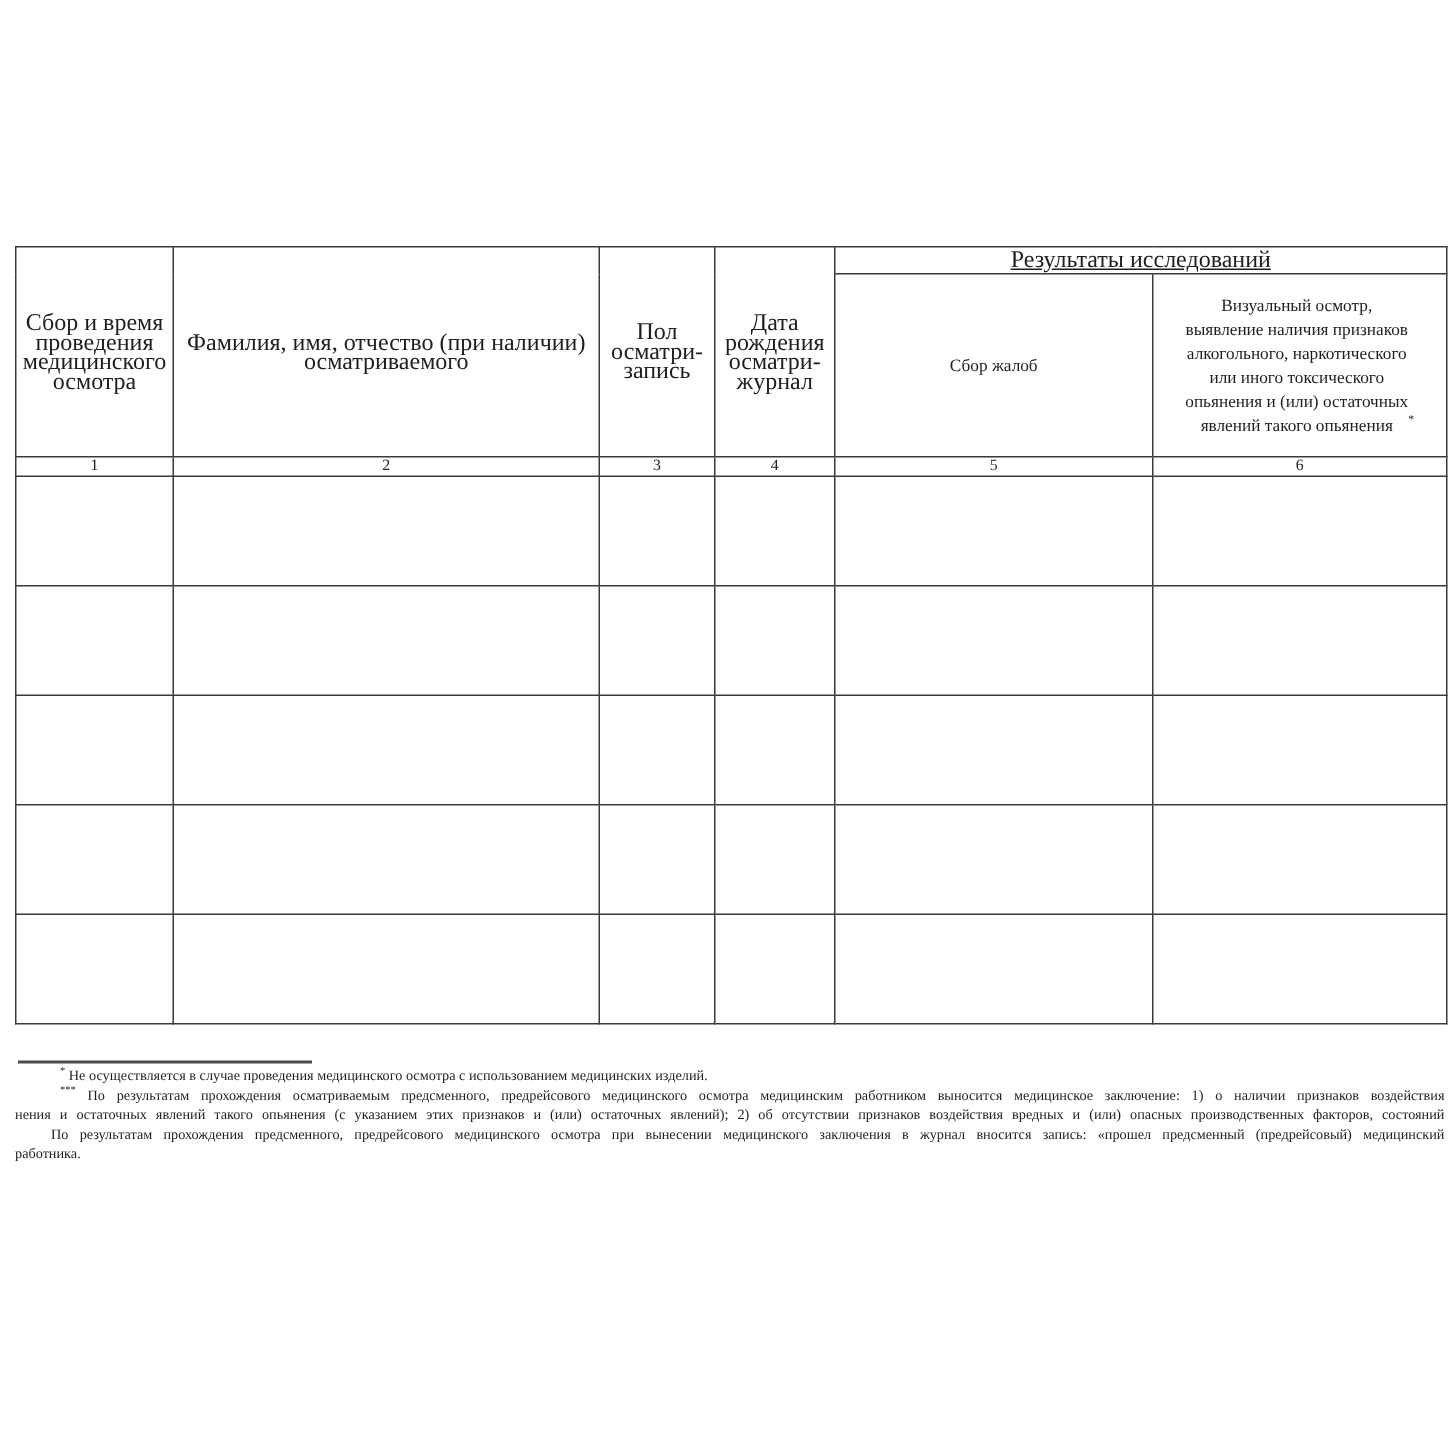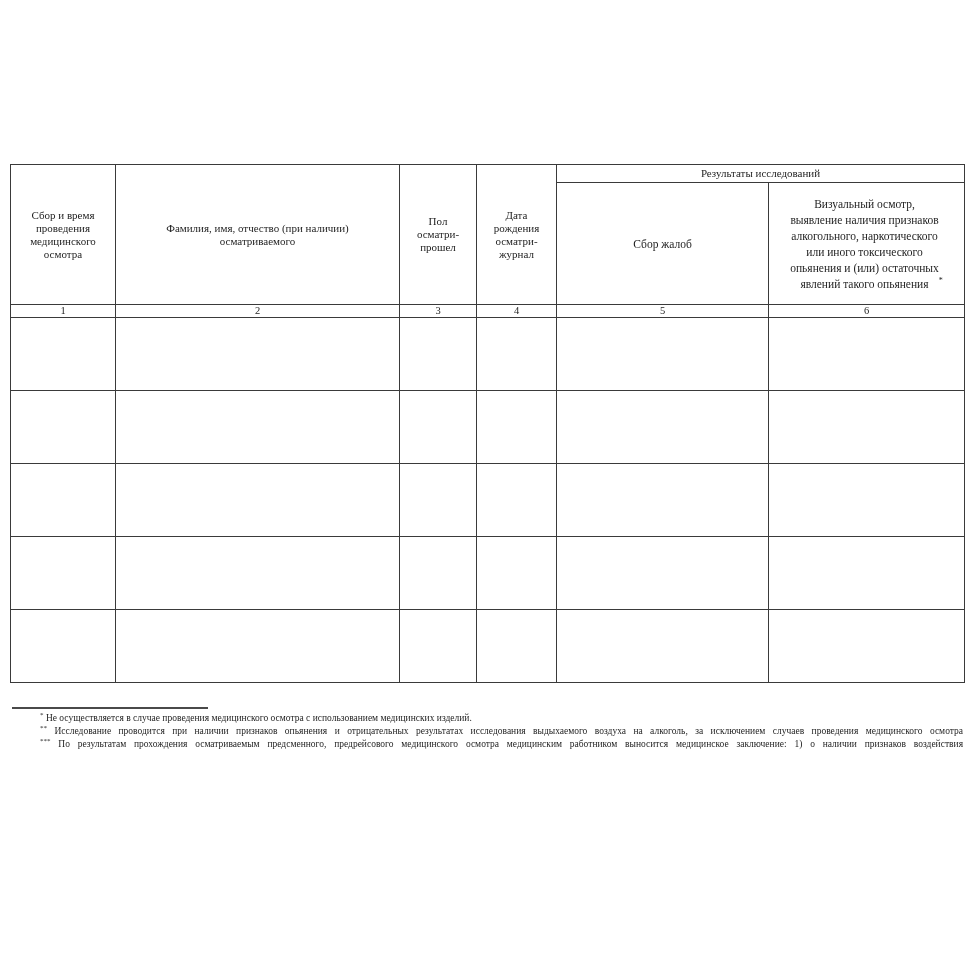--- a/index.html
+++ b/index.html
@@ -24,21 +24,21 @@
   }
   table.doc-table th, table.doc-table td{
     border:1px solid var(--border);
     padding:0;
     font-weight:normal;
     text-align:center;
     vertical-align:middle;
     background:var(--bg);
   }
   tr.group-row{height:18px;}
-  tr.group-row th{font-size:11px;line-height:13px;}
+  tr.group-row th{font-size:16px;line-height:13px;text-decoration:underline;}
   tr.header-row{height:122px;}
   th.hdr{font-size:11.5px;line-height:16px;}
   th.hdr .hdr-text{white-space:pre-line;display:inline-block;}
   tr.num-row{height:13px;}
   tr.num-row td{font-size:10.5px;line-height:12px;}
   tr.body-row{height:73px;}
   sup.hdr-sup{font-size:8px;line-height:0;}
   .fn-rule{
     position:absolute;left:12px;top:707px;
     width:196px;height:0;
@@ -77,21 +77,21 @@
 медицинского
 осмотра</span>
         </th>
         <th class="hdr" rowspan="2">
           <span class="hdr-text">Фамилия, имя, отчество (при наличии)
 осматриваемого</span>
         </th>
         <th class="hdr" rowspan="2">
           <span class="hdr-text">Пол
 осматри-
-прошел</span>
+запись</span>
         </th>
         <th class="hdr" rowspan="2">
           <span class="hdr-text">Дата
 рождения
 осматри-
 журнал</span>
         </th>
         <th colspan="2">Результаты исследований</th>
       </tr>
       <tr class="header-row">
@@ -155,17 +155,19 @@
           <td></td>
           <td></td>
       </tr>
     </tbody>
   </table>
 
   <div class="fn-rule"></div>
 
   <div class="footnotes">
     <div class="fn-line ind"><sup class="fn-sup">*</sup> <span>Не осуществляется в случае проведения медицинского осмотра с использованием медицинских изделий.</span></div>
-    <div class="fn-line ind jl"><sup class="fn-sup">**</sup> <span>Исследование проводится при наличии признаков опьянения и отрицательных результатах исследования выдыхаемого воздуха на алкоголь, за исключением случаев  проведения  медицинского  осмотра</span></div>
     <div class="fn-line ind jl"><sup class="fn-sup">***</sup> <span>По результатам прохождения осматриваемым предсменного, предрейсового медицинского осмотра медицинским работником выносится  медицинское  заключение:  1) о наличии признаков воздействия</span></div>
+    <div class="fn-line jl"><span>нения и остаточных явлений такого опьянения (с указанием этих признаков и (или) остаточных явлений); 2) об отсутствии признаков воздействия вредных и (или) опасных производственных факторов, состояний</span></div>
+    <div class="fn-line ind-sm jl"><span>По результатам прохождения предсменного, предрейсового медицинского осмотра при вынесении медицинского заключения в журнал вносится запись: «прошел предсменный (предрейсовый) медицинский</span></div>
+    <div class="fn-line"><span>работника.</span></div>
   </div>
 
 </div>
 
 </body></html>

